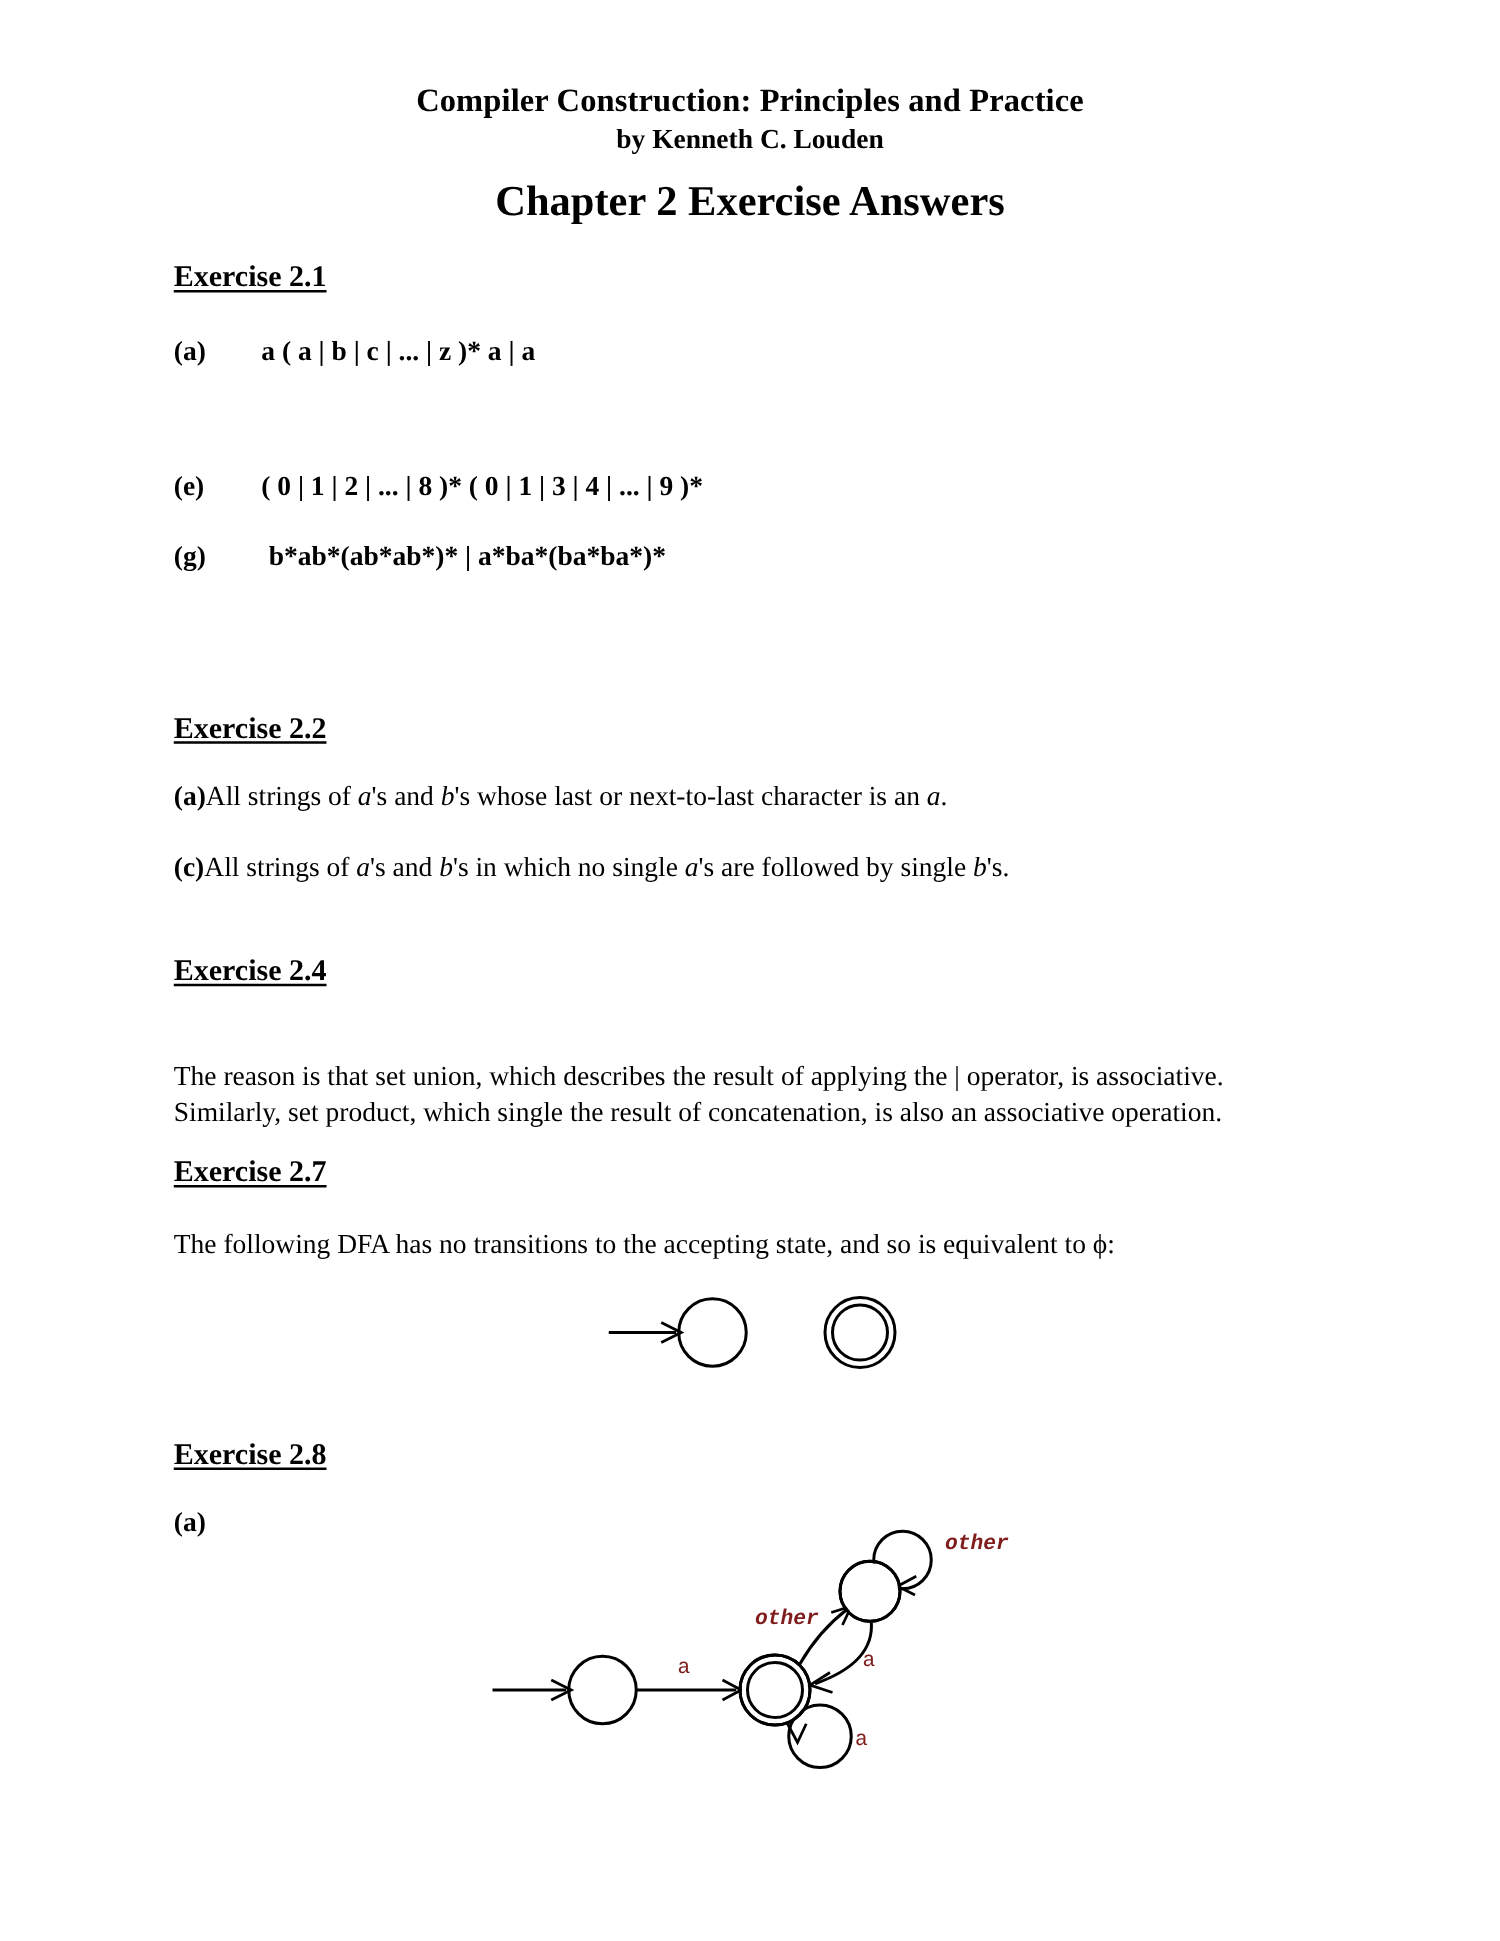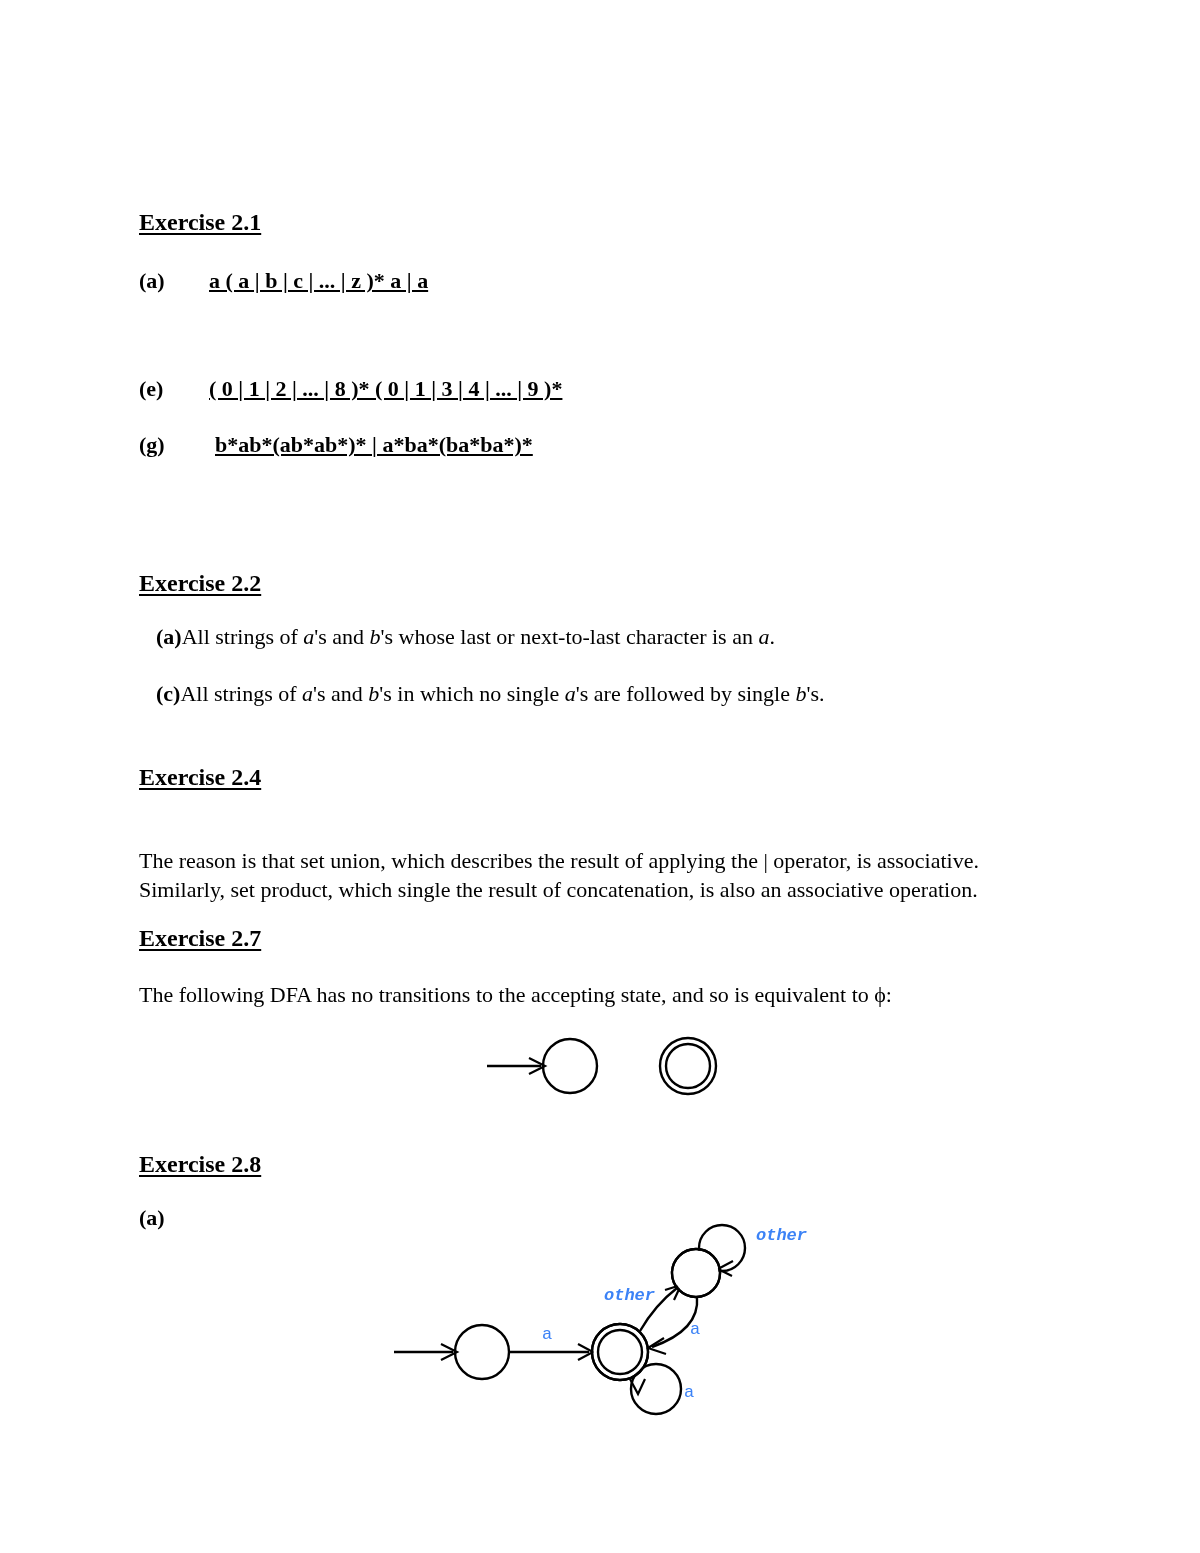--- a/index.html
+++ b/index.html
@@ -66,33 +66,31 @@
     font-size: 22px;
     white-space: nowrap;
   }
   .ans-row .lbl {
     display: inline-block;
     font-weight: bold;
     width: 70px;
   }
   .ans-row .expr {
     font-weight: bold;
-    text-decoration: underline;
   }
   .ans-row .expr-plain {
     font-weight: normal;
   }
 
   
   .para-row {
     position: absolute;
     left: 139px;
     font-size: 22px;
     white-space: nowrap;
-    margin-left: 17px;
   }
   .para-row b { font-weight: bold; }
   .para-row i { font-style: italic; }
 
   
   .body-para {
     position: absolute;
     left: 139px;
     width: 940px;
     font-size: 22px;
@@ -104,30 +102,35 @@
     position: absolute;
     left: 0;
     top: 0;
   }
   .diagram svg { display: block; overflow: visible; }
 
   .dlabel {
     position: absolute;
     font-family: "Liberation Mono", "DejaVu Sans Mono", monospace;
     font-size: 17px;
-    color: #3b82f6;
+    color: #7f1d1d;
     white-space: nowrap;
   }
   .dlabel.ital { font-style: italic; font-weight: bold; }
 </style>
 </head>
 <body>
 
 <div class="page">
 
+  <div class="title-block">
+    <div class="doc-title">Compiler Construction: Principles and Practice</div>
+    <div class="doc-author">by Kenneth C. Louden</div>
+    <div class="doc-chapter">Chapter 2 Exercise Answers</div>
+  </div>
 
   <div class="ex-head" style="top:209px;">Exercise 2.1</div>
 
   <div class="ans-row" style="top:268px;">
     <span class="lbl">(a)</span><span class="expr">a ( a | b | c | ... | z )* a | a</span>
   </div>
 
 
   <div class="ans-row" style="top:376px;">
     <span class="lbl">(e)</span><span class="expr">( 0 | 1 | 2 | ... | 8 )* ( 0 | 1 | 3 | 4 | ... | 9 )*</span>

